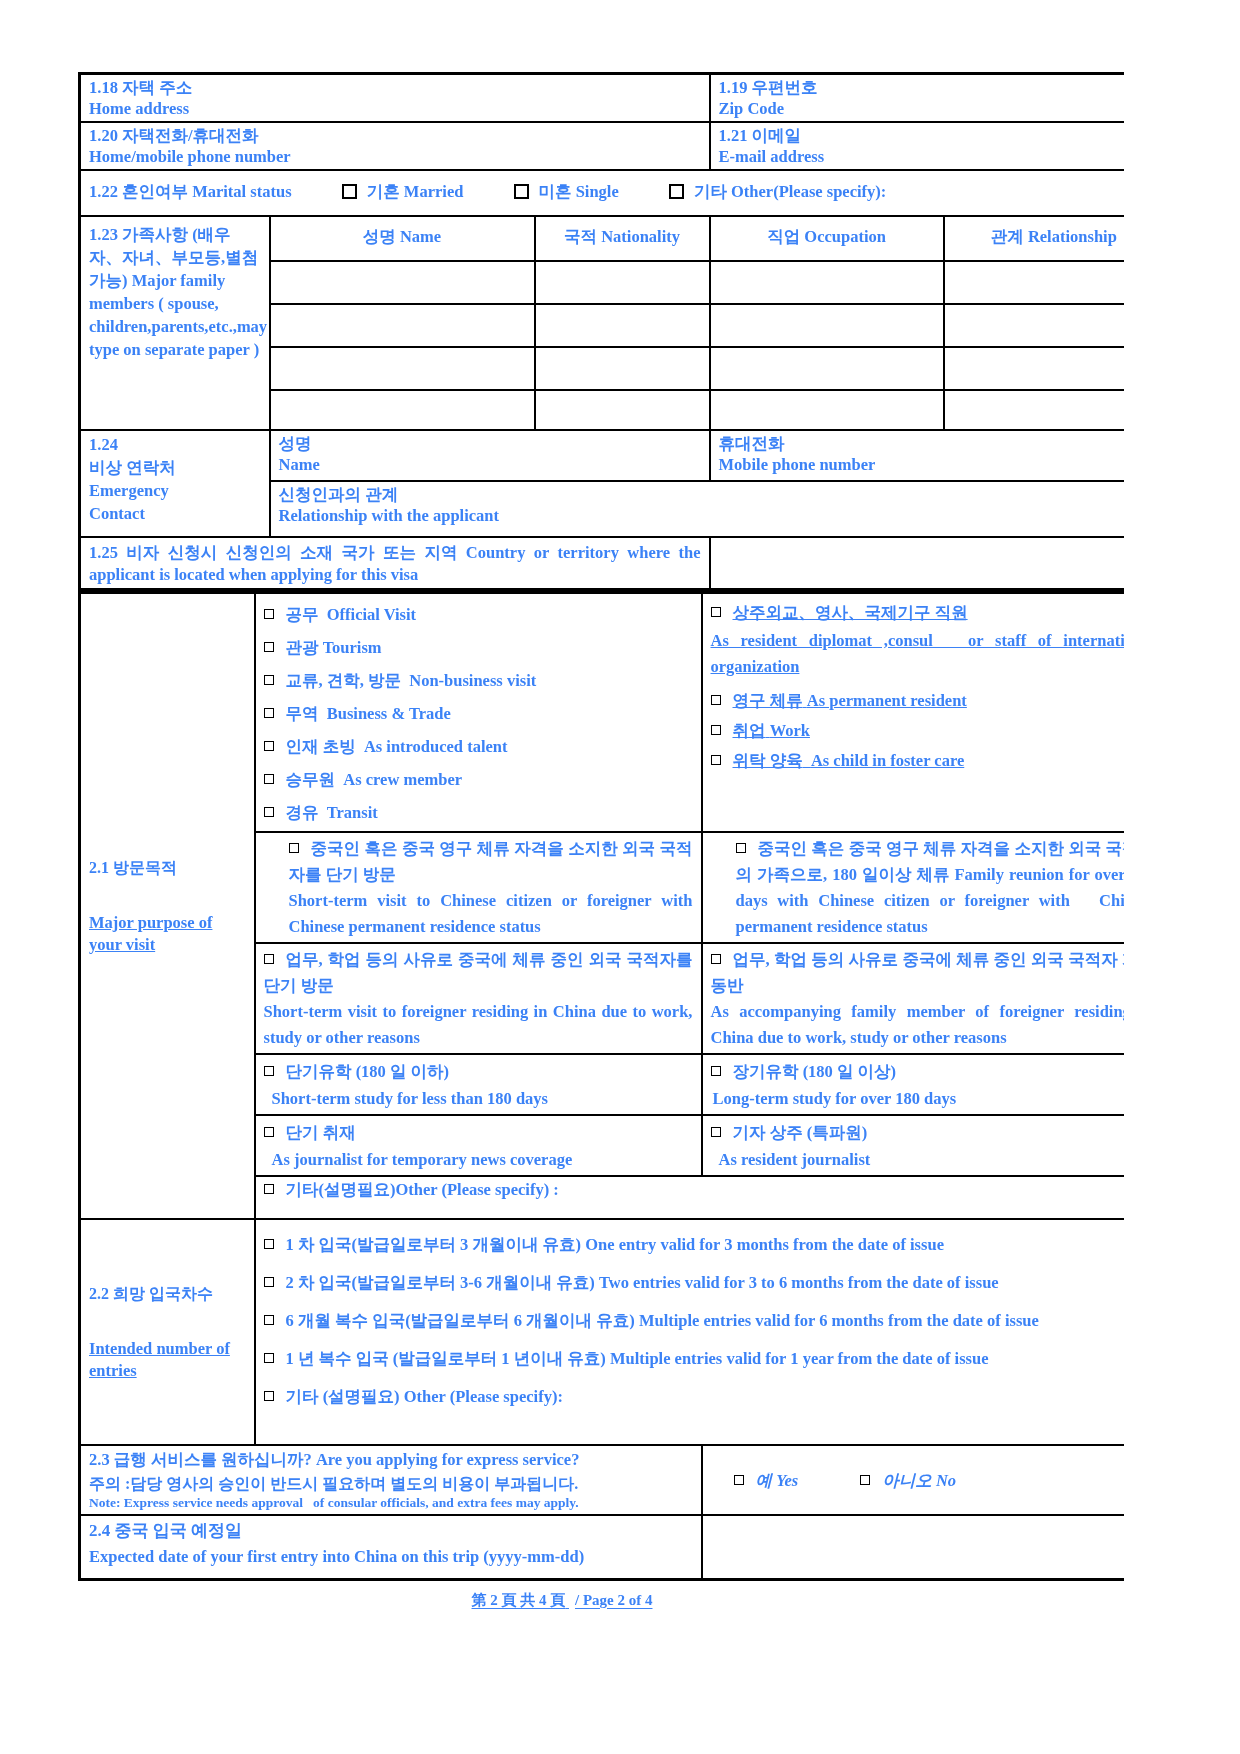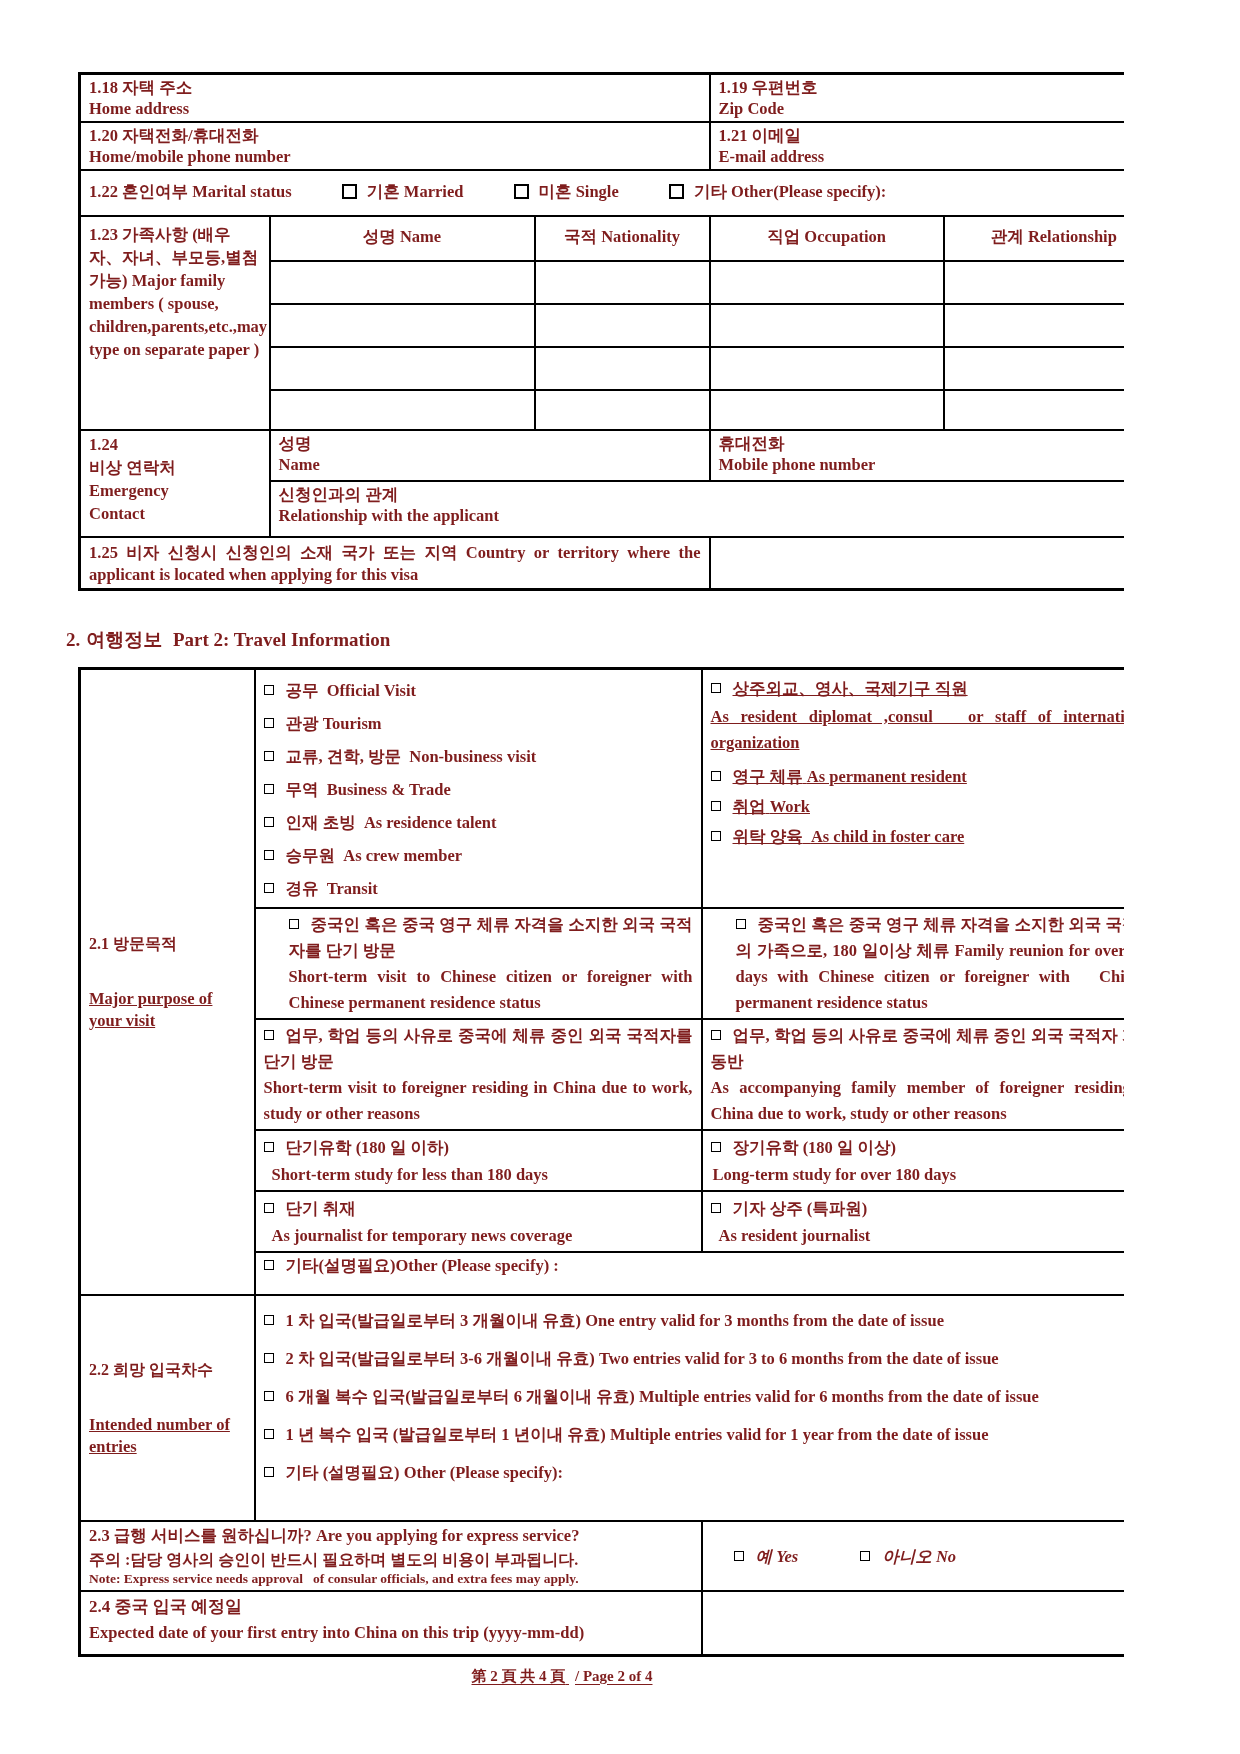--- a/index.html
+++ b/index.html
@@ -1,19 +1,19 @@
 <!DOCTYPE html>
 <html><head>
 <meta charset="utf-8">
 <style>
   * { margin:0; padding:0; box-sizing:border-box; }
   html,body { background:#ffffff; }
   .page {
     position:relative; width:1124px; height:1754px; background:#ffffff;
-    color:#7f1d1d; font-family:"Liberation Serif","DejaVu Serif",serif; font-weight:700;
+    color:#3b82f6; font-family:"Liberation Serif","DejaVu Serif",serif; font-weight:700;
     overflow:hidden;
   }
   table { border-collapse:collapse; table-layout:fixed; }
   td { border:2px solid #000; padding:2px 8px; vertical-align:top; font-size:16.5px; line-height:21px; }
   .t1, .t2 { margin-left:78px; width:1085px; border:3px solid #000; }
   .t1 { margin-top:72px; }
 
   
   .p1r1 > td { height:48px; }
   .p1r2 > td { height:46px; }
@@ -182,44 +182,40 @@
     <tr class="p1r6">
       <td colspan="3" class="p125">
         <span>1.25 비자 신청시 신청인의 소재 국가 또는 지역</span>
         <span>Country or territory where the applicant is located when applying for this visa</span>
       </td>
       <td colspan="2"></td>
     </tr>
   </tbody>
     </table>
 
-  <div class="heading">
-    <span>2.</span><span class="ko">여행정보</span>
-    <span>Part 2: Travel Information</span>
-  </div>
 
   <table class="t2">
     <colgroup>
         <col style="width:175px">
         <col style="width:447px">
         <col style="width:463px">
       </colgroup>
 
     <tbody>
         <tr class="sec1">
       <td rowspan="6" class="vmid label2">
         <span class="ko">2.1 방문목적</span>
         <span class="en">Major purpose of your visit</span>
       </td>
       <td class="optlist">
         <div class="opt"><span class="cb cb-sm"></span><span>공무</span>&nbsp; <span>Official Visit</span></div>
         <div class="opt"><span class="cb cb-sm"></span><span>관광</span> <span>Tourism</span></div>
         <div class="opt"><span class="cb cb-sm"></span><span>교류, 견학, 방문</span>&nbsp; <span>Non-business visit</span></div>
         <div class="opt"><span class="cb cb-sm"></span><span>무역</span>&nbsp; <span>Business &amp; Trade</span></div>
-        <div class="opt"><span class="cb cb-sm"></span><span>인재 초빙</span>&nbsp; <span>As residence talent</span></div>
+        <div class="opt"><span class="cb cb-sm"></span><span>인재 초빙</span>&nbsp; <span>As introduced talent</span></div>
         <div class="opt"><span class="cb cb-sm"></span><span>승무원</span>&nbsp; <span>As crew member</span></div>
         <div class="opt"><span class="cb cb-sm"></span><span>경유</span>&nbsp; <span>Transit</span></div>
       </td>
       <td class="opt2list">
         <div class="opt2">
           <span class="cb cb-sm"></span><span>상주외교、영사、국제기구 직원</span>
           <span class="enblock">As resident diplomat ,consul &nbsp; or staff of international organization</span>
         </div>
         <div class="opt2" style="margin-top:6px;"><span class="cb cb-sm"></span><span>영구 체류</span> <span>As permanent resident</span></div>
         <div class="opt2"><span class="cb cb-sm"></span><span>취업</span> <span>Work</span></div>

